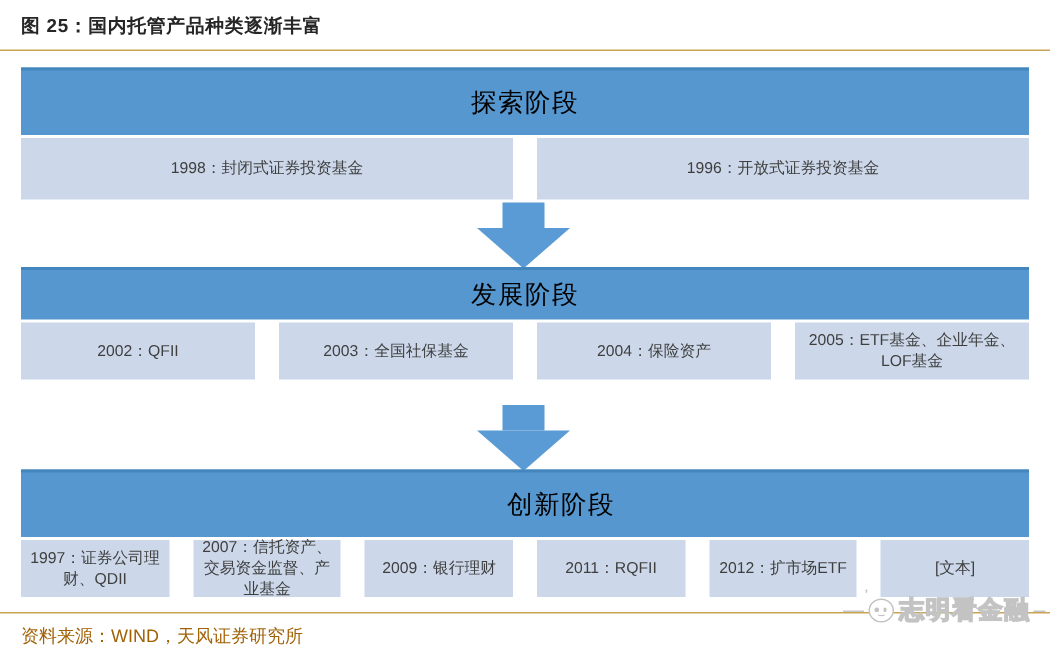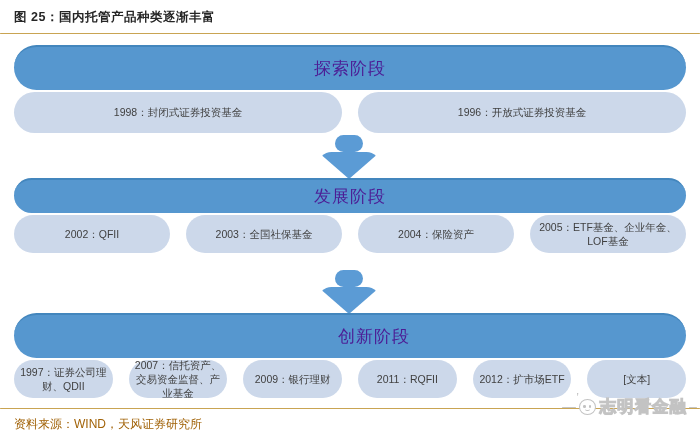--- a/index.html
+++ b/index.html
@@ -1,15 +1,15 @@
 <!DOCTYPE html>
 <html><head>
 <meta charset="utf-8">
 <style>
-  * { margin: 0; padding: 0; box-sizing: border-box; border-radius: 24px; }
+  * { margin: 0; padding: 0; box-sizing: border-box; }
   html, body {
     width: 700px; height: 437px;
     background: #ffffff;
     font-family: "Liberation Sans", "DejaVu Sans", sans-serif;
     overflow: hidden;
     position: relative;
   }
   .page { position: absolute; inset: 0; }
 
   .fig-title {
@@ -22,21 +22,21 @@
     border-top: 1.5px solid #c9a452;
   }
   .rule-top { top: 33px; }
   .rule-bottom { top: 408px; }
 
   .stage { position: absolute; left: 14px; width: 672px; }
   .stage-header {
     width: 100%;
     background: #5697cf;
     border-top: 2px solid #4386bd;
-    color: #4c1d95;
+    color: #000000;
     display: flex; align-items: center; justify-content: center;
     font-size: 17px; letter-spacing: 1px;
   }
   .stage-cells {
     width: 100%;
     display: flex; gap: 16px; margin-top: 2px;
   }
   .cell {
     flex: 1 1 0;
     background: #ccd8ea;

